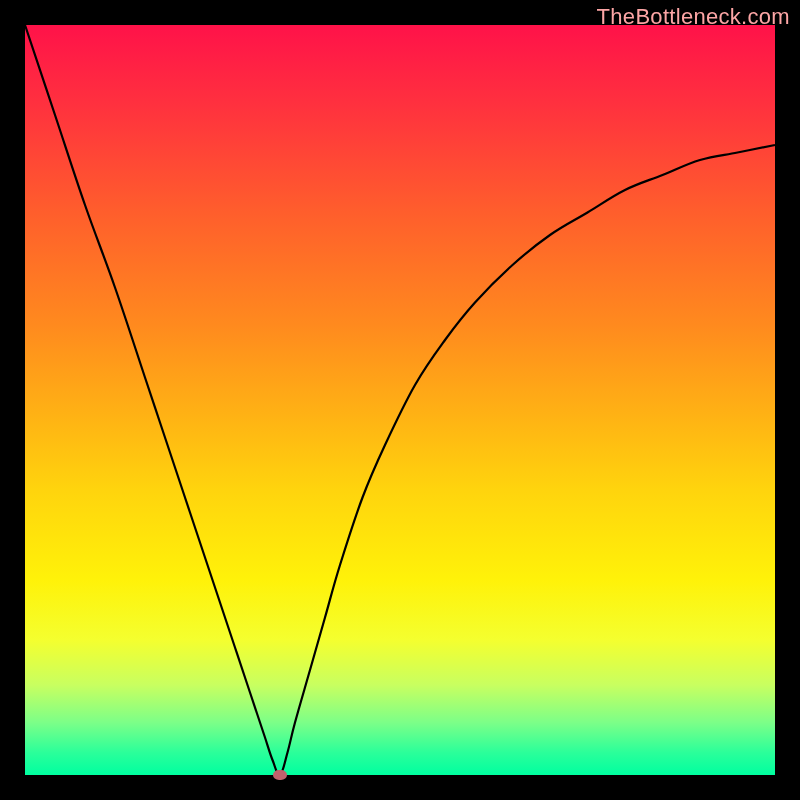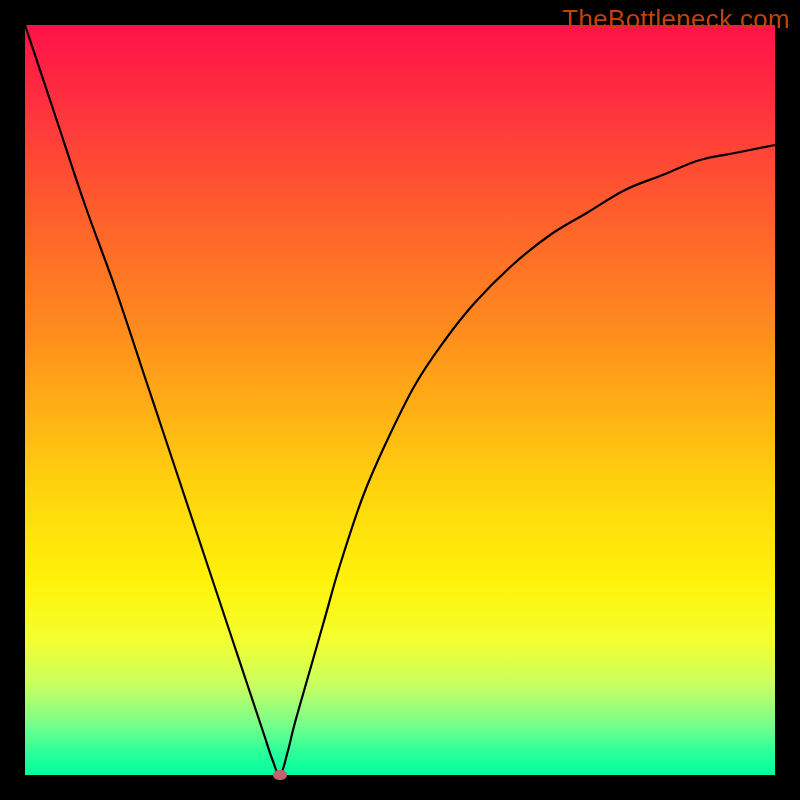--- a/index.html
+++ b/index.html
@@ -51,22 +51,22 @@
     width: 14px;
     height: 10px;
     border-radius: 6px / 5px;
     background: #c1626d;
     transform: translate(-50%, -50%);
   }
   .watermark {
     position: absolute;
     top: 4px;
     right: 10px;
-    color: #c2410c;
-    font-size: 26px;
+    color: #fca5a5;
+    font-size: 22px;
     letter-spacing: 0.3px;
     user-select: none;
   }
 </style>
 </head>
 <body>
 
 <div class="stage">
 
   <div class="plot-area">

